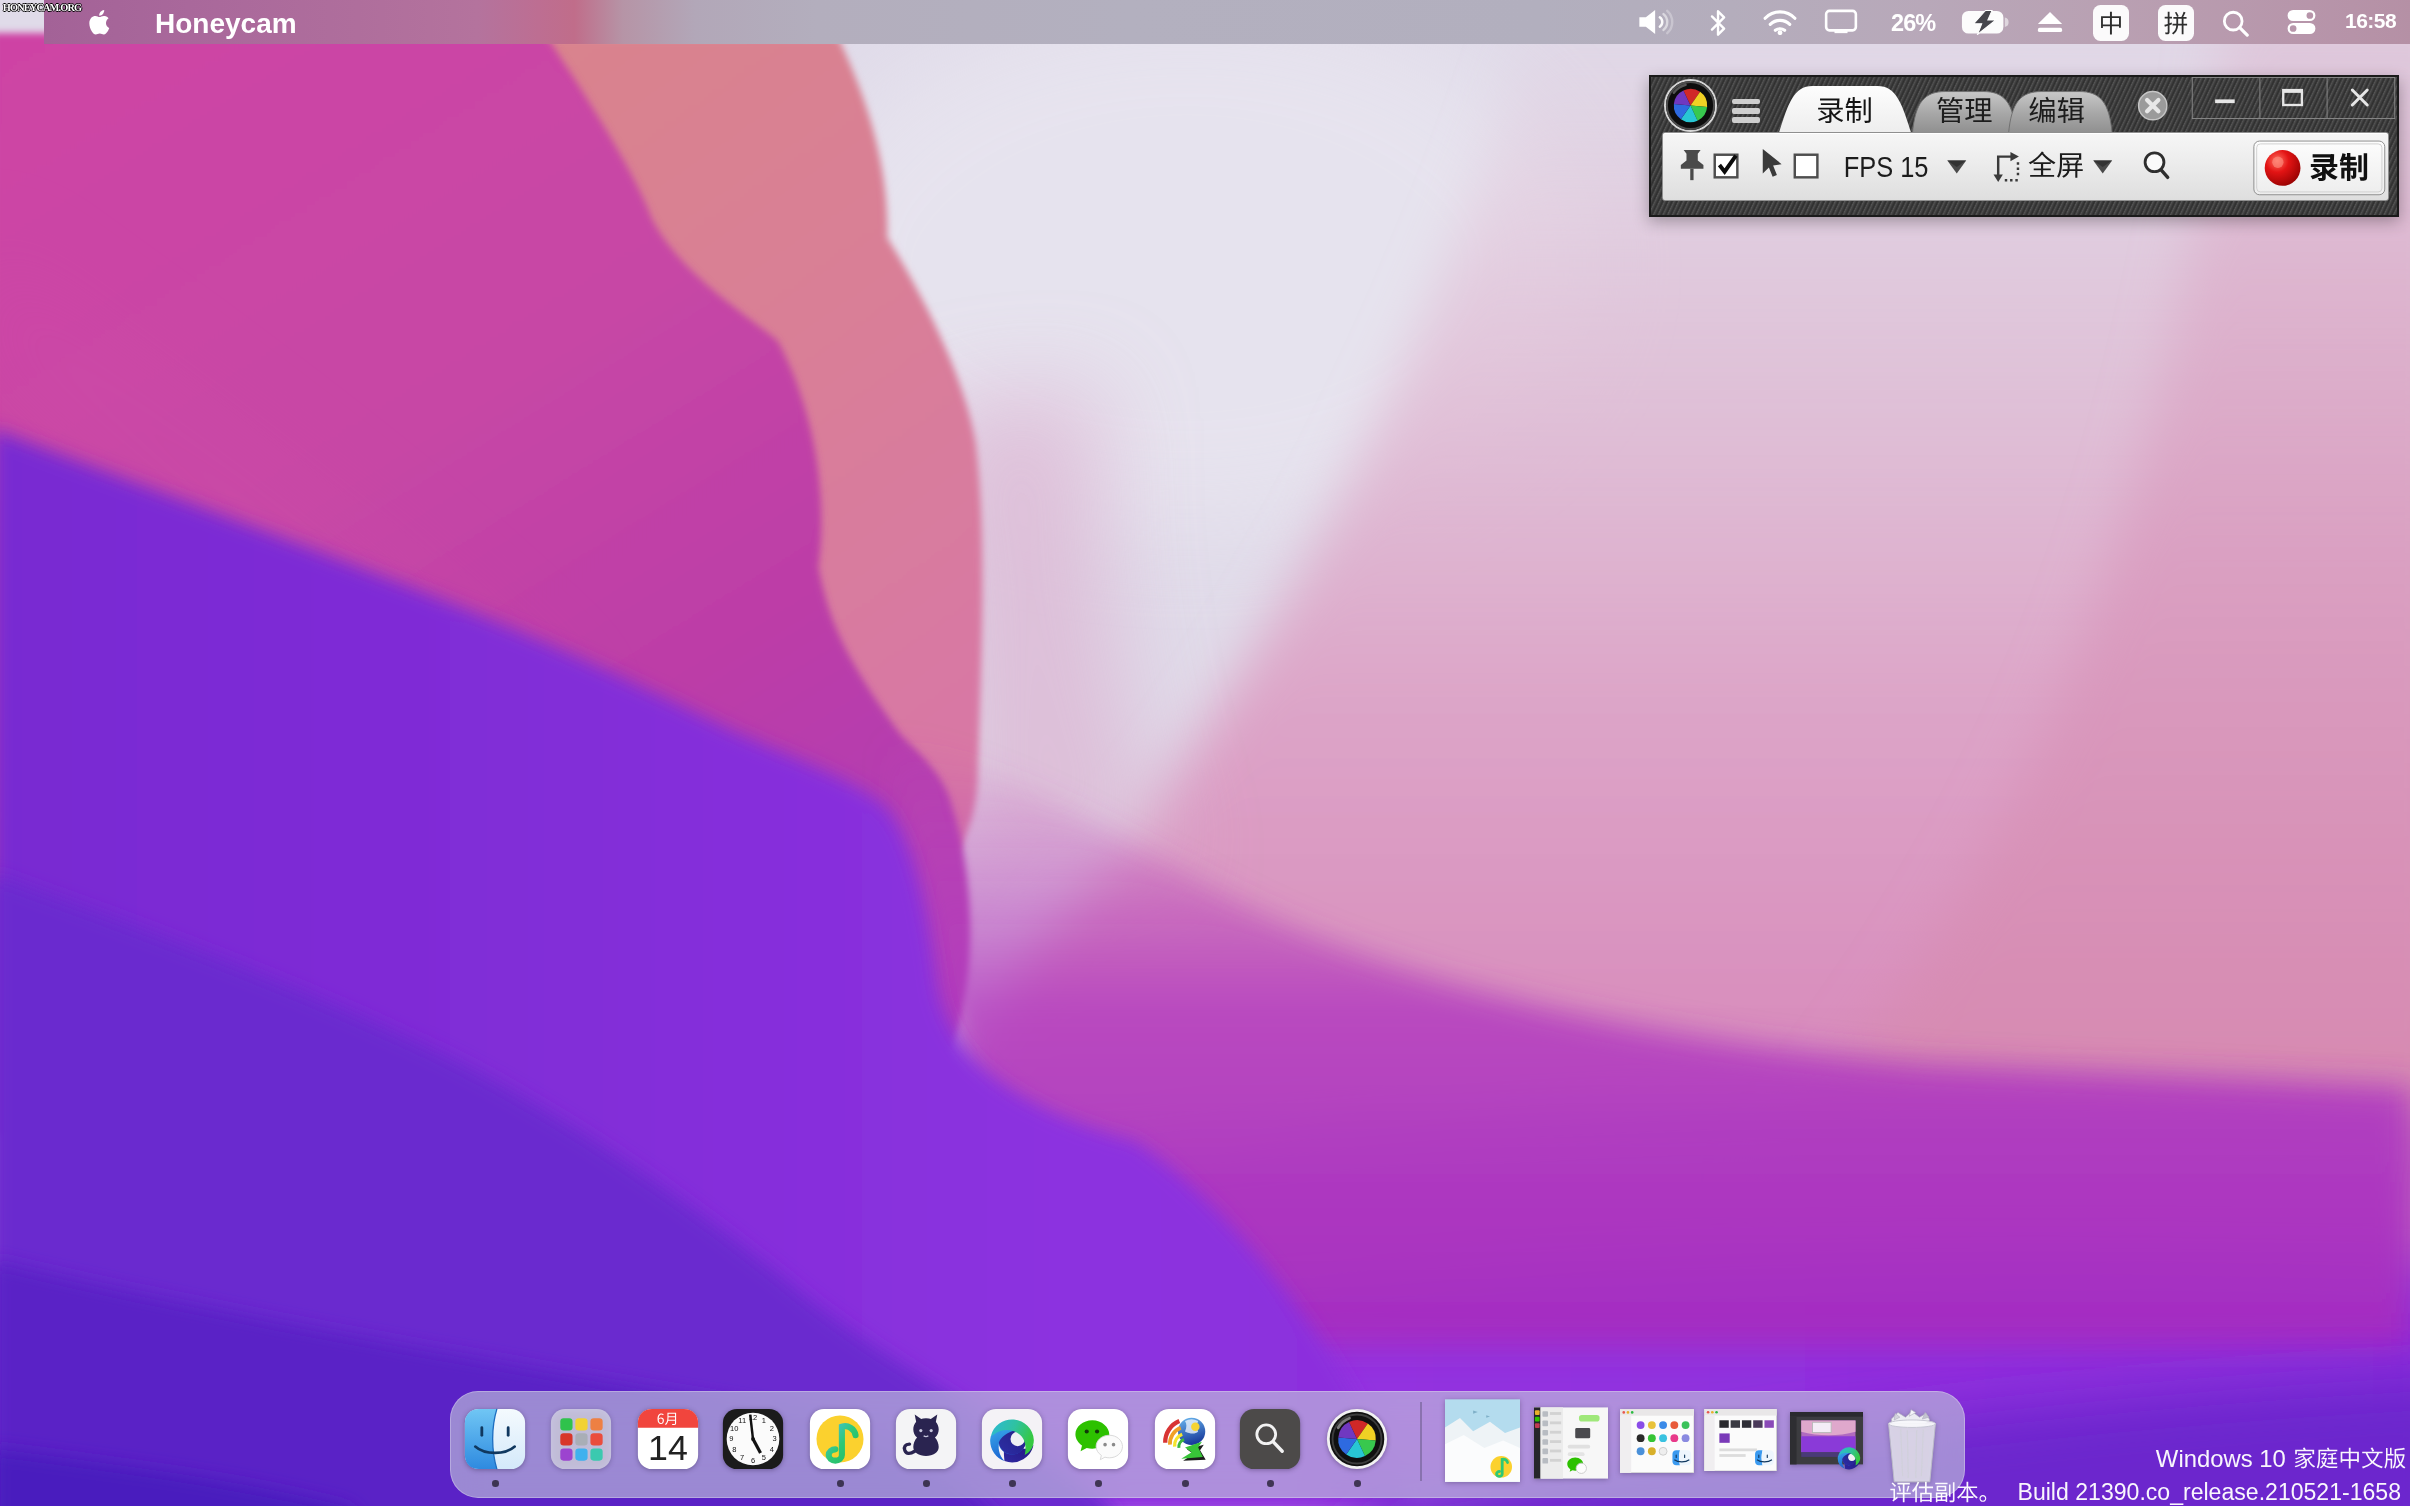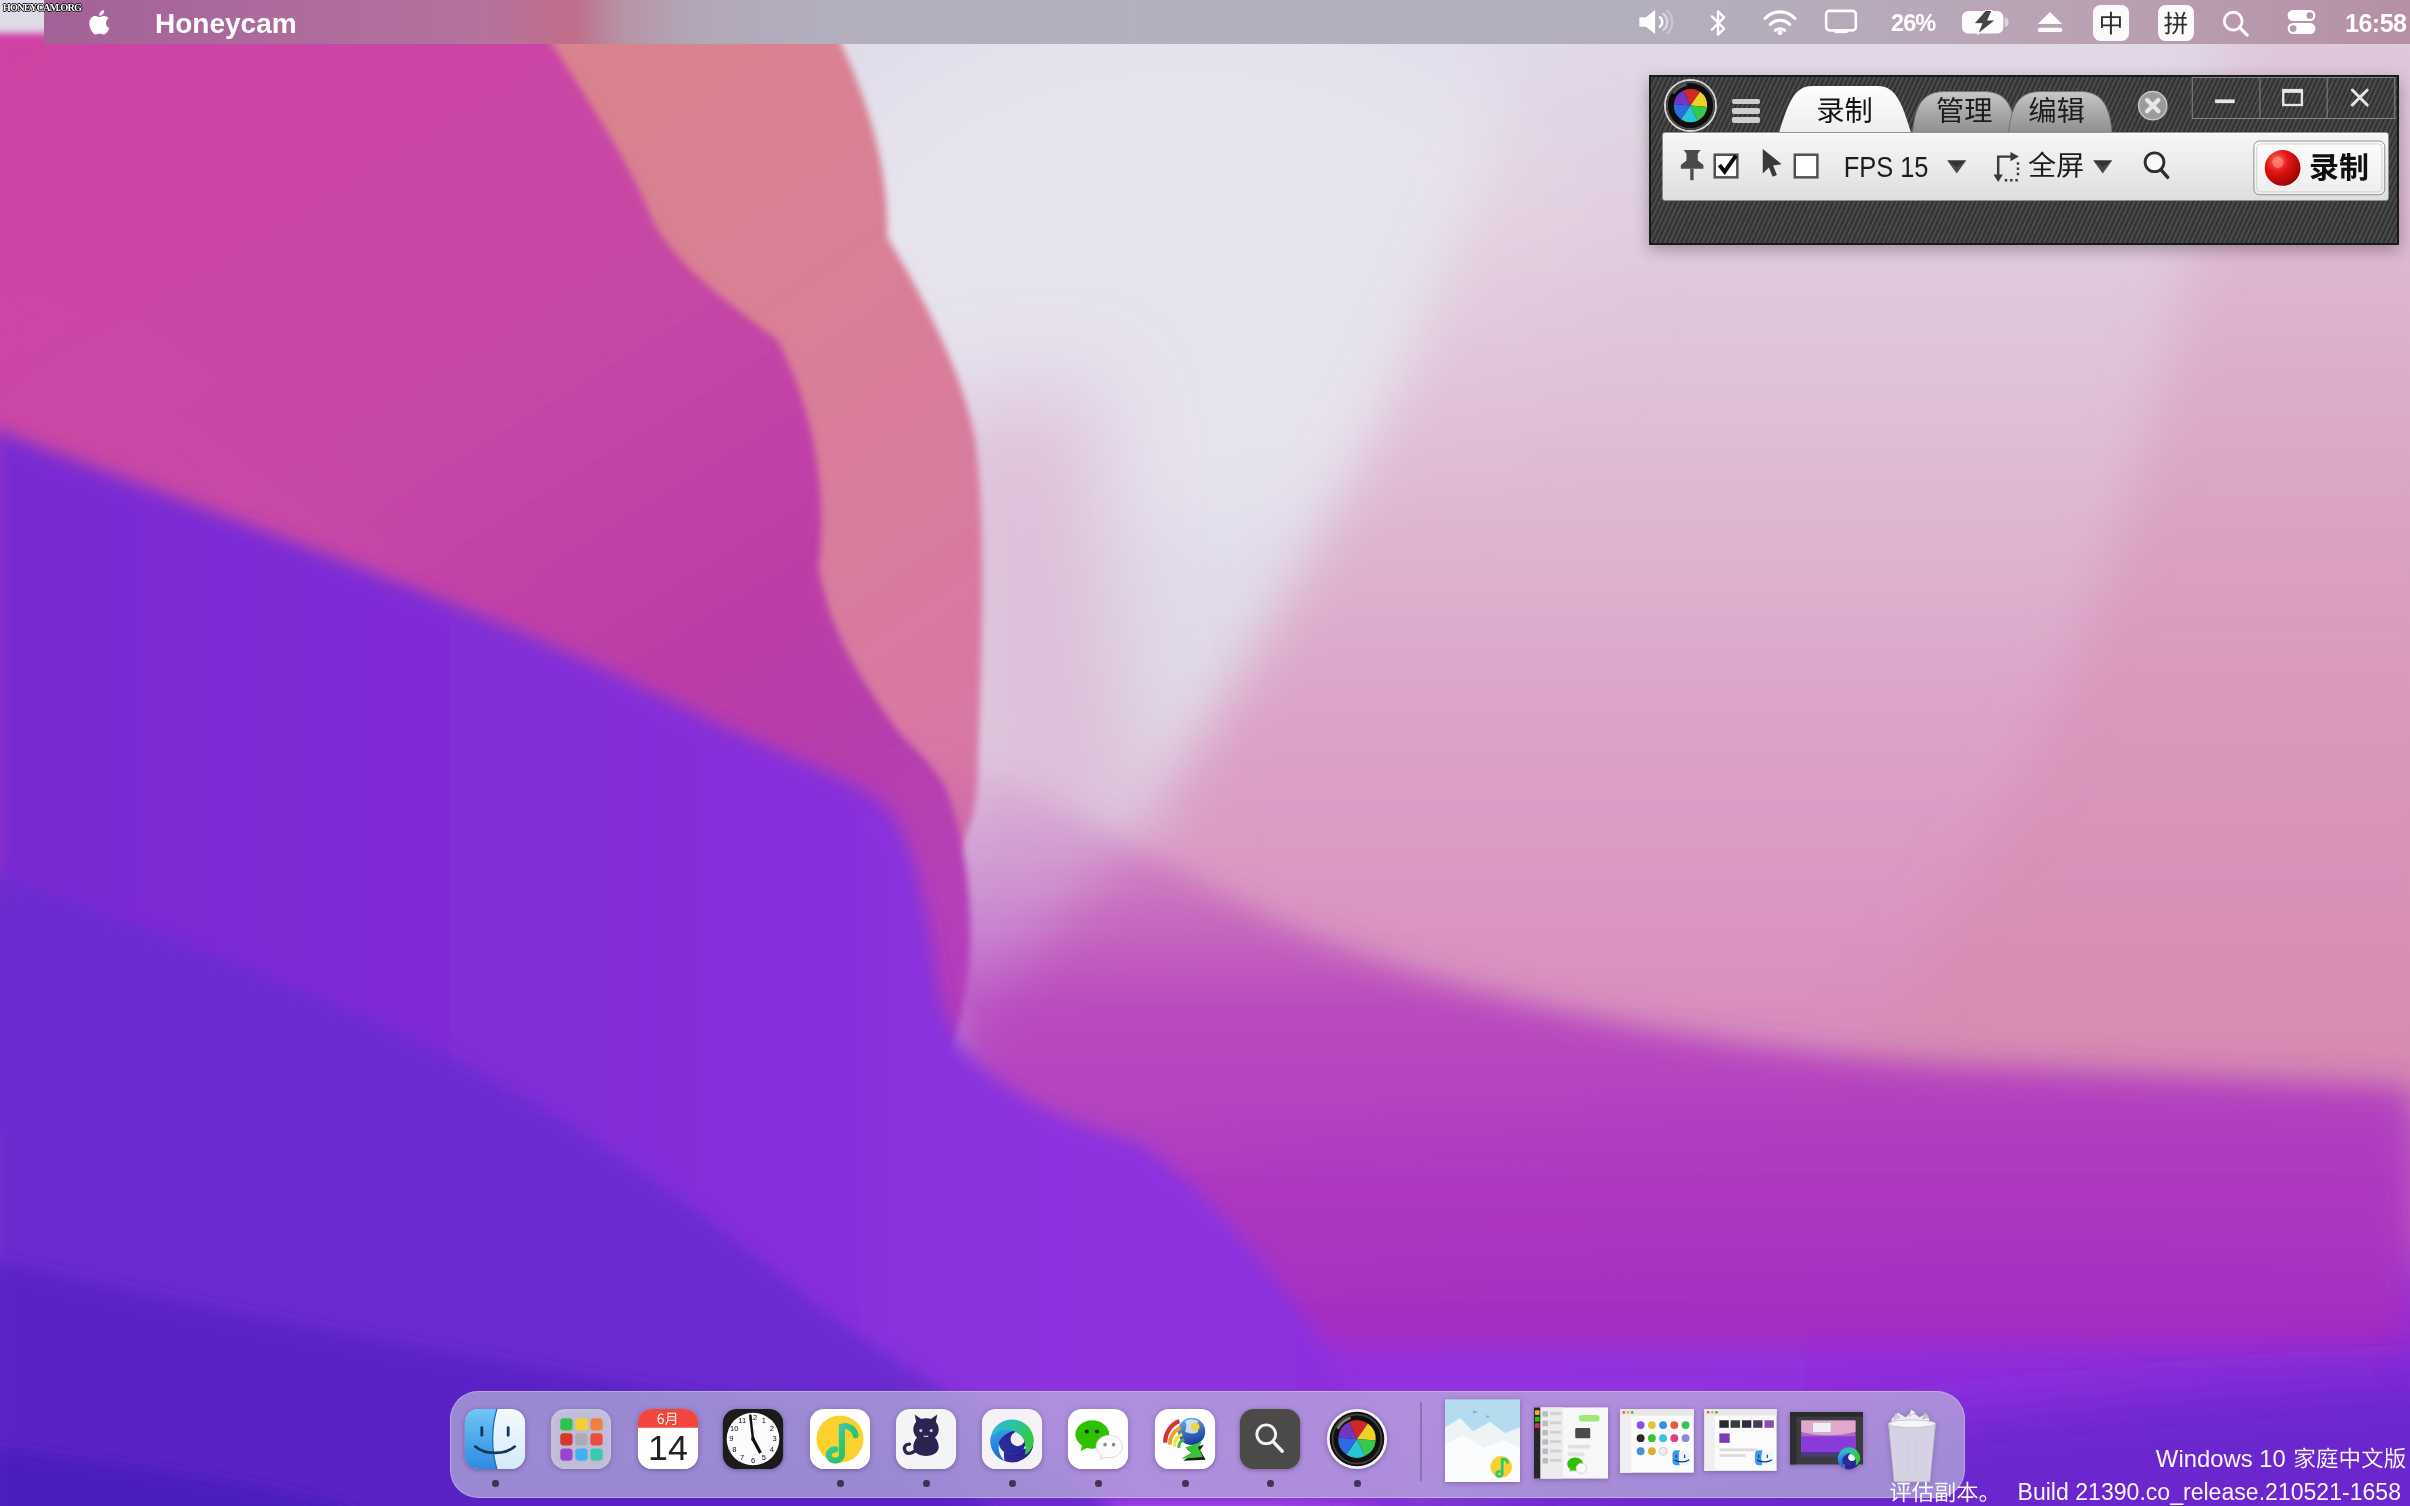--- a/index.html
+++ b/index.html
@@ -1,20 +1,20 @@
 <!DOCTYPE html>
 <html style="font-size:15px"><head><meta charset="utf-8"><style>
 html,body{margin:0;padding:0;width:2411px;height:1507px;overflow:hidden;background:#e4e1ec;font-family:"Liberation Sans",sans-serif;}
 #stage{position:absolute;left:0;top:0;width:2411px;height:1507px;overflow:hidden;}
 #wall{position:absolute;left:0;top:0;}
 #menubar{position:absolute;left:0;top:0;width:2411px;height:44px;
  background:linear-gradient(90deg,#a36297 0%,#a9689b 6%,#af6e9c 13%,#b4739d 18%,#bd6e92 20.5%,#c06d8a 22%,#b694a6 24%,#b2a7b8 27%,#b3aebd 32%,#b3b0bf 45%,#b2afbe 62%,#b4adbc 70%,#b8a8b9 78%,#b9a0b2 86%,#b795aa 94%,#b48ea3 100%);margin-left:44px;}
 #hcorg{position:absolute;left:2.8px;top:1.9px;font-size:10.4px;font-weight:bold;color:#fff;
  text-shadow:-0.9px 0 #000,0.9px 0 #000,0 -0.9px #000,0 0.9px #000;font-family:Liberation Serif, serif;letter-spacing:-0.9px;}
-#hcwin{position:absolute;left:1649px;top:75px;width:750px;height:170px;background:#1a1a1a;box-shadow:0 4.7px 15px rgba(0,0,0,0.3);}
+#hcwin{position:absolute;left:1649px;top:75px;width:750px;height:142px;background:#1a1a1a;box-shadow:0 4.7px 15px rgba(0,0,0,0.3);}
 .hcstripe{position:absolute;left:1.9px;top:1.9px;right:1.9px;bottom:1.9px;
  background:repeating-linear-gradient(115deg,#555555 0px,#3c3c3c 1.7px,#2e2e2e 3px,#474747 4.3px);}
 #hctoolbar{position:absolute;left:13px;top:57px;width:725px;height:67px;border-radius:2.8px;border:0.9px solid #8f8f8f;
  background:linear-gradient(180deg,#f6f6f6,#ececec 45%,#dedede);box-shadow:inset 0 0.9px 0 #ffffff;}
 #dock{position:absolute;left:450px;top:1391px;width:1513px;height:105px;border-radius:28px;
  background:rgba(196,200,220,0.62);border:0.9px solid rgba(255,255,255,0.28);backdrop-filter:blur(17px);}
 .dicon{position:absolute;top:1407px;filter:drop-shadow(0 1.9px 2.4px rgba(20,10,40,0.35));}
 .dthumb{position:absolute;filter:drop-shadow(0 1.9px 2.4px rgba(20,10,40,0.3));}
 </style></head>
 <body>
@@ -156,21 +156,21 @@
       <svg style="position:absolute;left:2177px;top:8.5px" width="30" height="28" viewBox="0 0 32 30">
 <circle cx="13" cy="13" r="9.5" fill="none" stroke="#ffffff" stroke-width="3"></circle>
 <path d="M20 20 L28 28" stroke="#ffffff" stroke-width="3.4" stroke-linecap="round"></path>
       </svg>
       <svg style="position:absolute;left:2237px;top:9.4px" width="41" height="26" viewBox="0 0 44 28">
 <g fill="#ffffff" fill-rule="evenodd">
 <path d="M13 1 h18 a6 6 0 0 1 0 12 h-18 a6 6 0 0 1 0 -12 z M31 3.4 a3.6 3.6 0 1 0 0 7.2 a3.6 3.6 0 0 0 0 -7.2 z"></path>
 <path d="M13 15 h18 a6 6 0 0 1 0 12 h-18 a6 6 0 0 1 0 -12 z M13 17.4 a3.6 3.6 0 1 0 0 7.2 a3.6 3.6 0 0 0 0 -7.2 z"></path>
 </g>
       </svg>
-      <div style="position:absolute;left:2301px;top:9.4px;font-size:25px;font-weight:bold;color:#ffffff;letter-spacing:-0.5px">16:58</div>
+      <div style="position:absolute;left:2301px;top:9.4px;font-size:21px;font-weight:bold;color:#ffffff;letter-spacing:-0.5px">16:58</div>
     </div>
 <div id="hcorg">HONEYCAM.ORG</div>
 <div id="hcwin">
       <div class="hcstripe"></div>
       <svg style="position:absolute;left:14px;top:2.8px" width="55" height="55" viewBox="0 0 56 56">
 <circle cx="28" cy="28" r="27" fill="#d6d6d6"></circle>
 <circle cx="28" cy="28" r="25" fill="#0d0d0d"></circle>
 <circle cx="28" cy="28" r="24" fill="none" stroke="#4e4e4e" stroke-width="2"></circle>
 <path d="M28,28 L20.8,12.6 A17,17 0 0 1 37.8,14.1 Z" fill="#d02828"></path>
         <path d="M28,28 L37.8,14.1 A17,17 0 0 1 44.9,29.5 Z" fill="#f0d024"></path>

